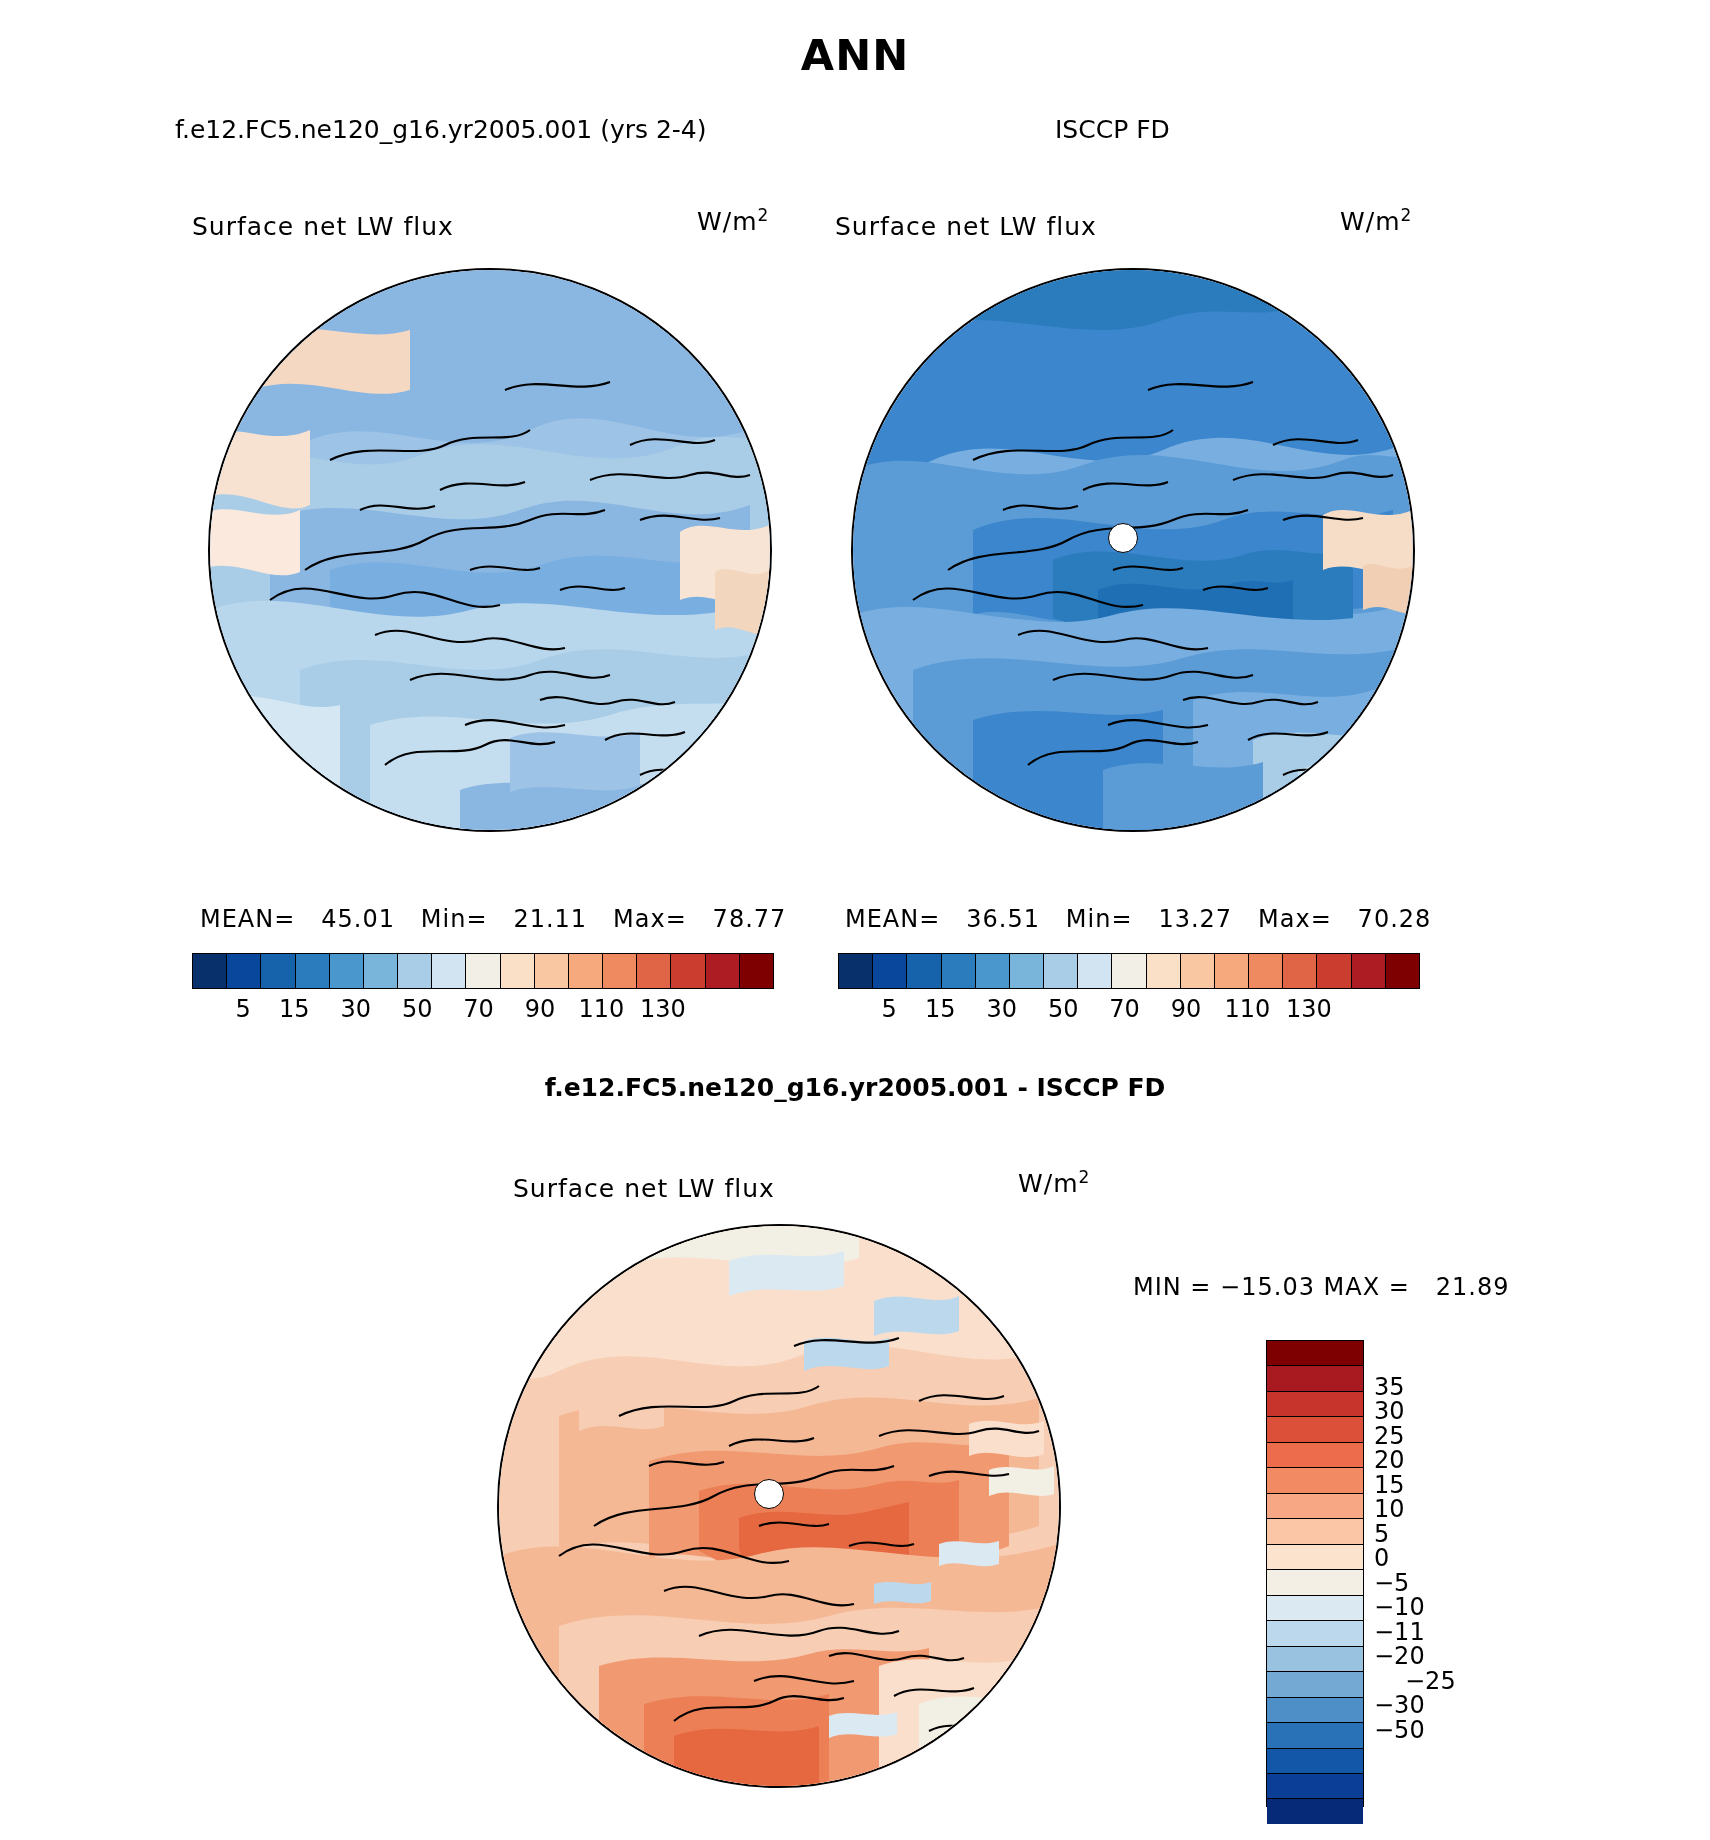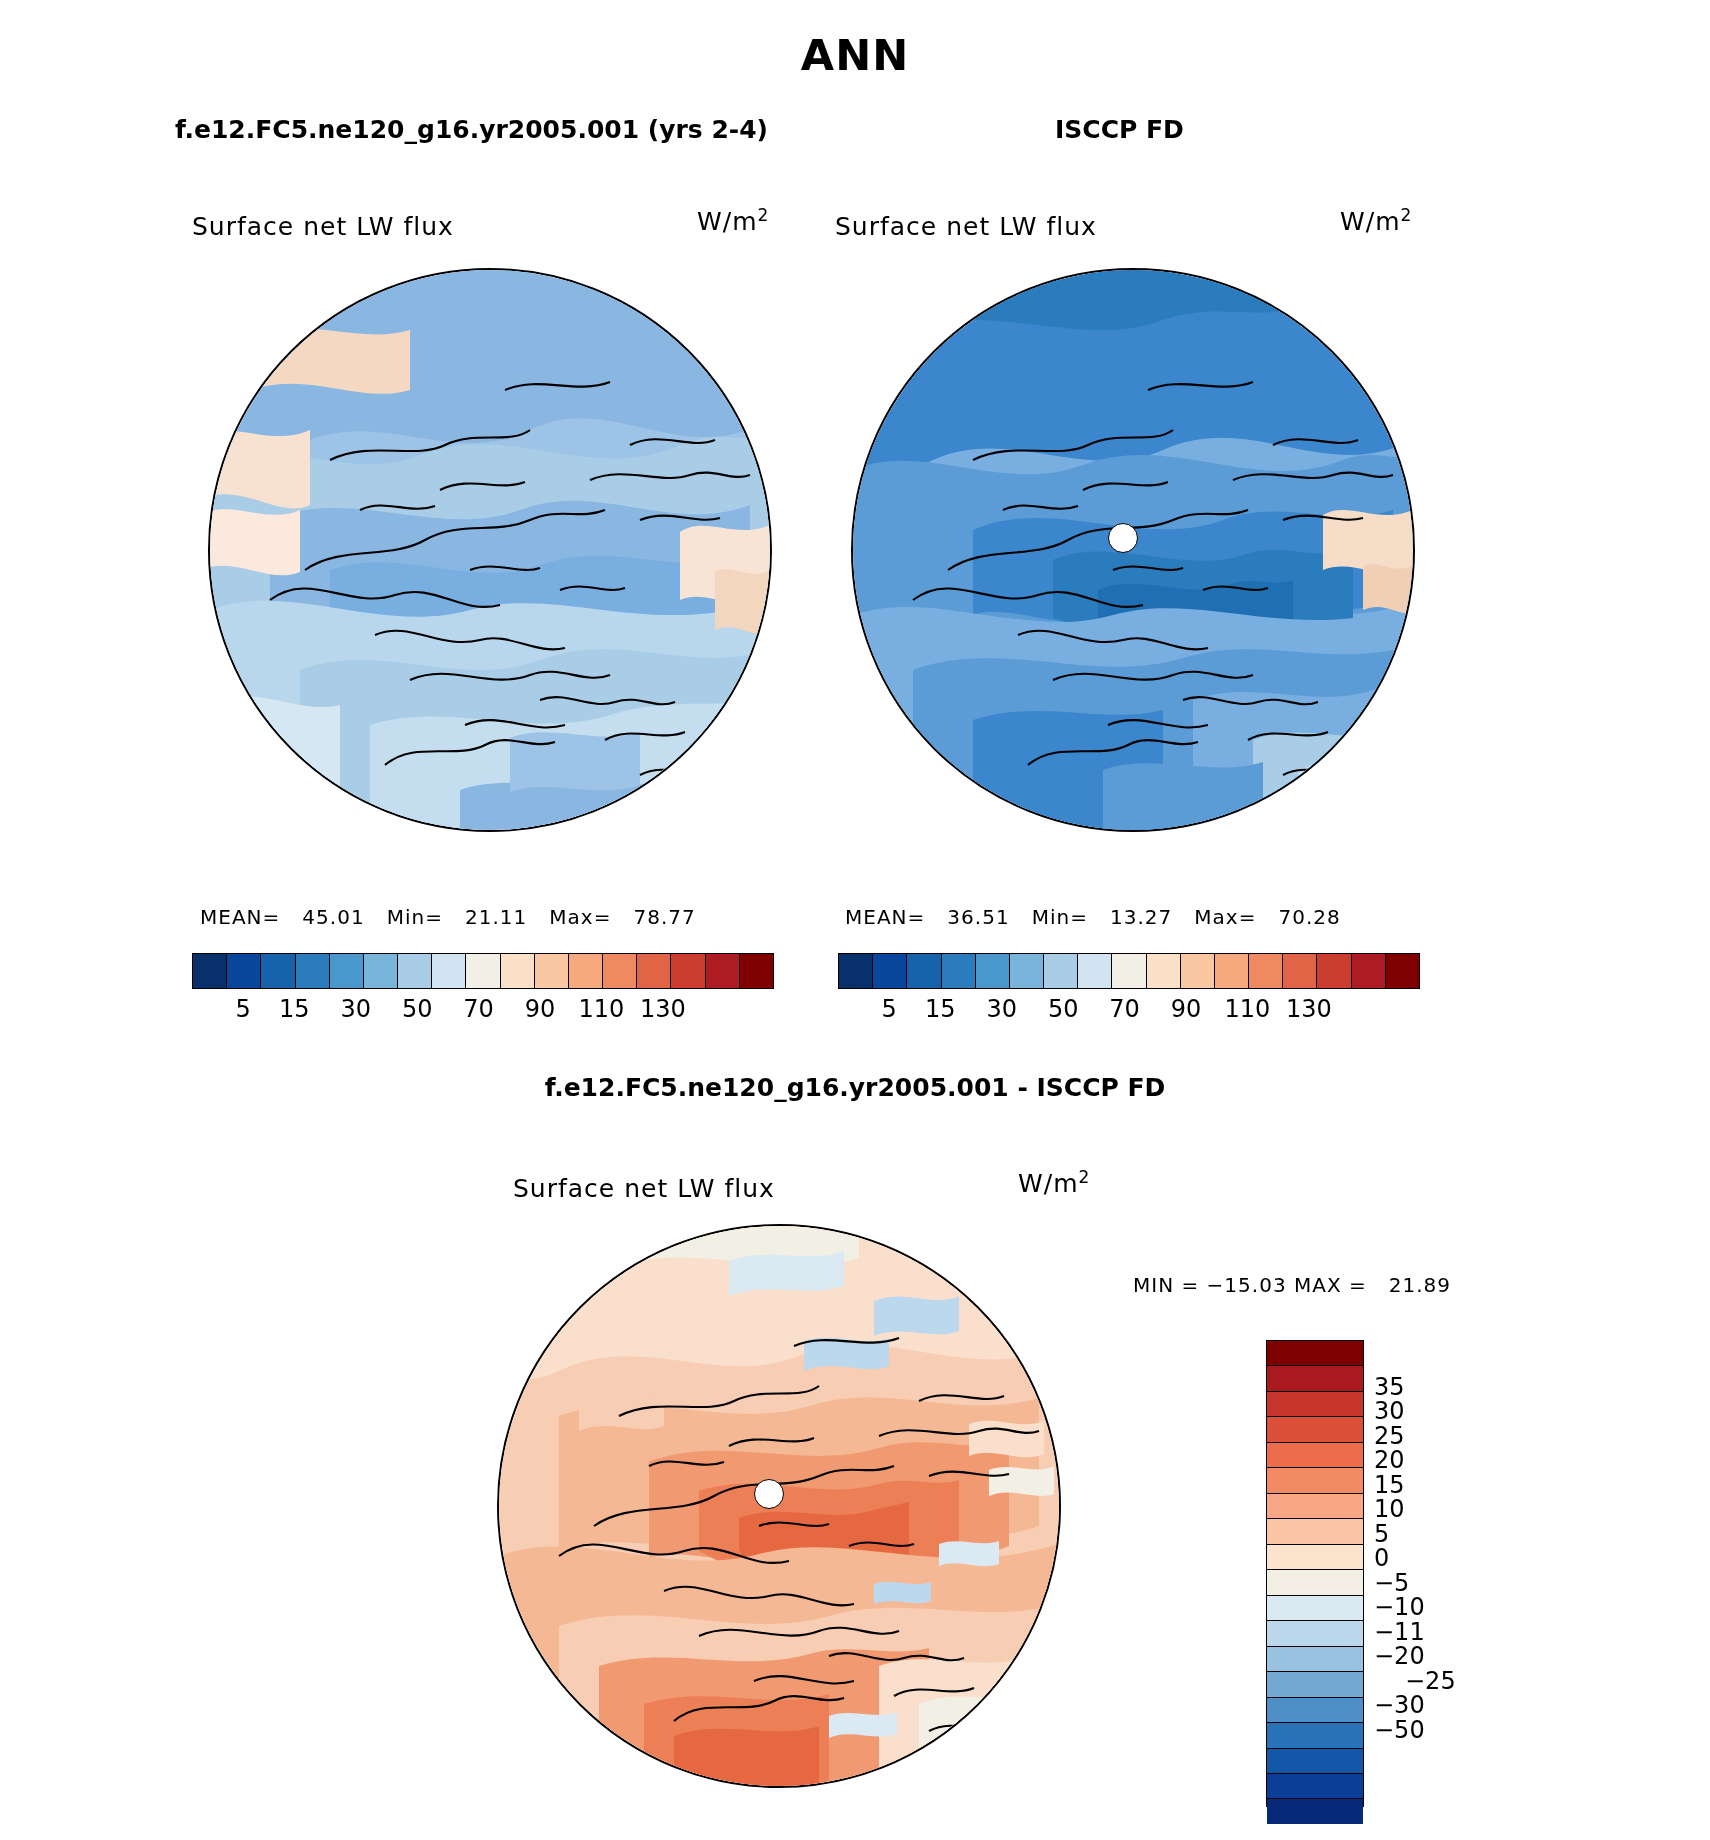--- a/index.html
+++ b/index.html
@@ -1,26 +1,26 @@
 <!DOCTYPE html>
 <html><head>
 <meta charset="utf-8">
 <style>
   html,body{margin:0;padding:0;background:#ffffff;}
   body{width:1710px;height:1840px;position:relative;font-family:"DejaVu Sans",sans-serif;color:#000;}
   #main-title{position:absolute;top:30px;left:0;width:1710px;text-align:center;font-size:43px;font-weight:bold;letter-spacing:1px;}
-  .panel-title{position:absolute;font-size:25px;font-weight:bold;}
+  .panel-title{position:absolute;font-size:25px;font-weight:normal;}
   #panel-title-left{top:115px;left:175px;}
   #panel-title-right{top:115px;left:1055px;}
   #diff-title{position:absolute;top:1073px;left:0;width:1710px;text-align:center;font-size:25px;font-weight:bold;}
   .var-label{position:absolute;font-size:25px;font-family:"DejaVu Sans",sans-serif;letter-spacing:1px;}
   .units-label{position:absolute;font-size:25px;letter-spacing:1px;}
   .map-wrap{position:absolute;}
   .globe{position:absolute;border-radius:50%;border:2px solid #000;overflow:hidden;box-sizing:border-box;}
-  .stats-line{position:absolute;font-size:20px;letter-spacing:1px;white-space:pre;}
+  .stats-line{position:absolute;font-size:24px;letter-spacing:1px;white-space:pre;}
   .cbar{position:absolute;display:flex;border:1px solid #000;box-sizing:content-box;}
   .cbar .cell{height:100%;}
   .cbar-ticks{position:absolute;font-size:24px;}
   .cbar-ticks span{position:absolute;transform:translateX(-50%);}
   
   #diff-cbar{position:absolute;border:1px solid #000;box-sizing:content-box;}
   #diff-cbar .vcell{width:100%;}
   #diff-cbar-labels{position:absolute;font-size:24px;}
   #diff-cbar-labels span{position:absolute;}
   .pole-dot{position:absolute;width:28px;height:28px;border-radius:50%;background:#fff;border:1px solid #000;}

